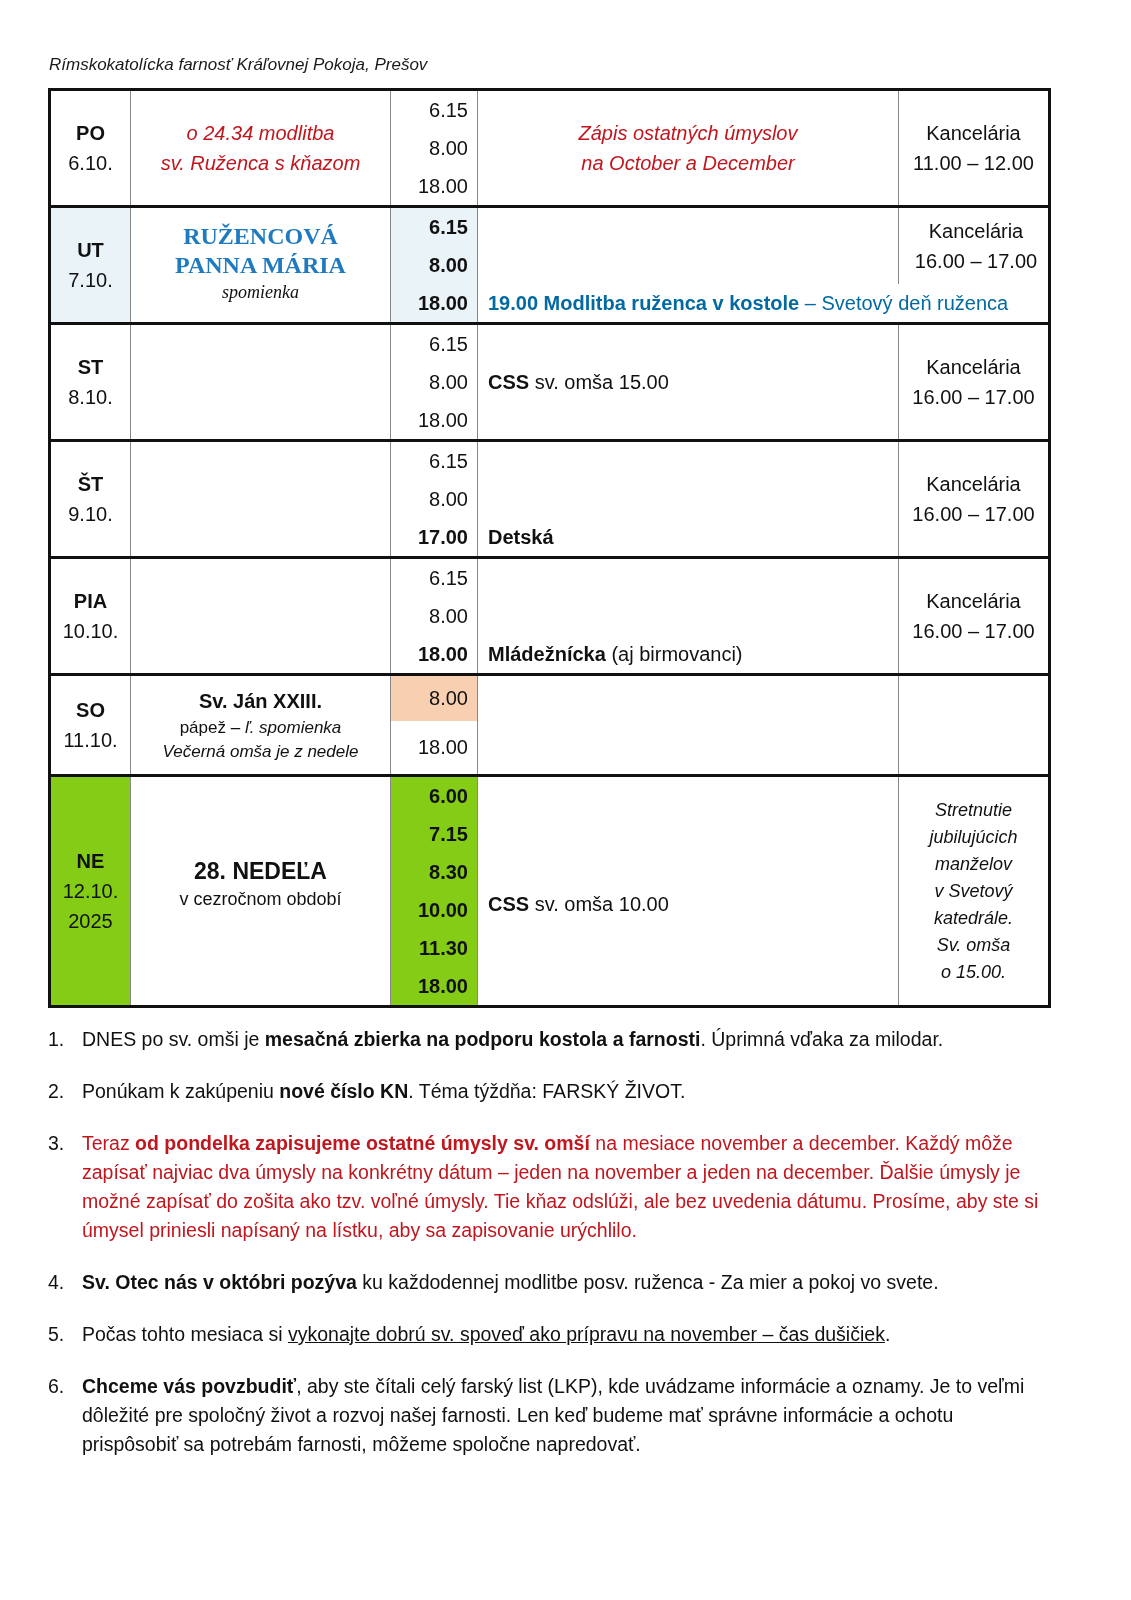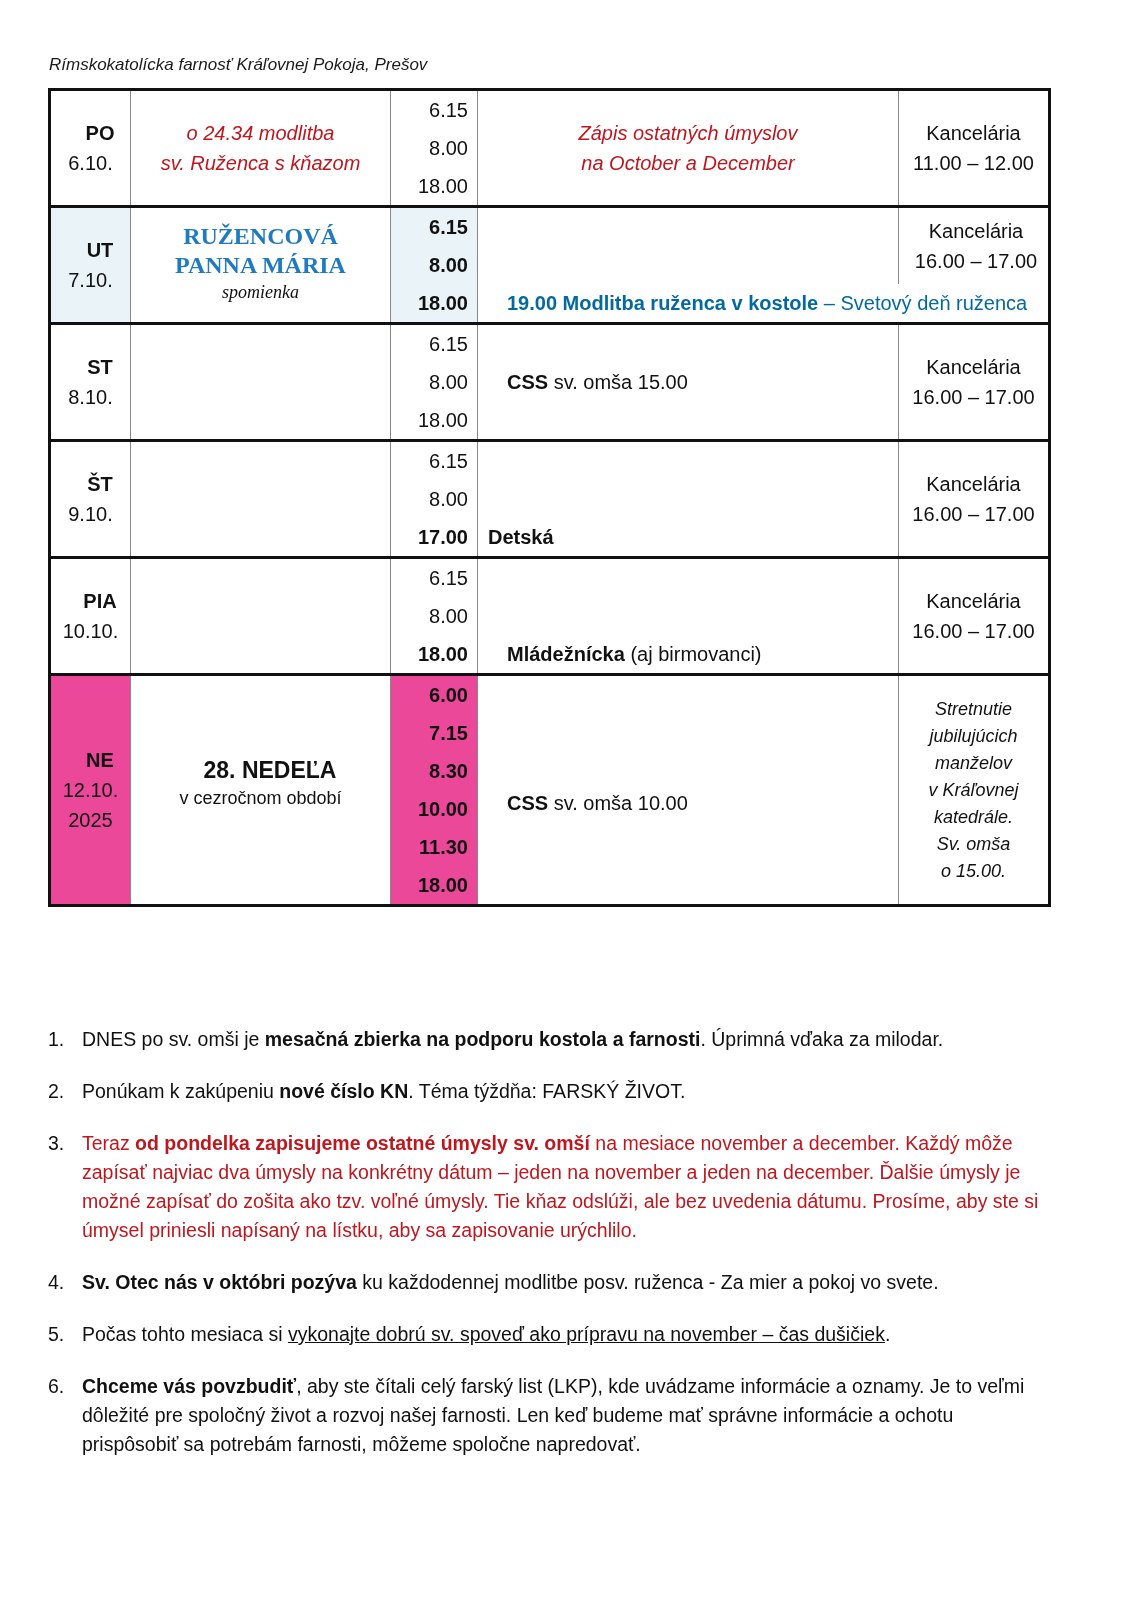--- a/index.html
+++ b/index.html
@@ -21,27 +21,27 @@
     border-left: 1px solid #888; border-right: 1px solid #888;
     padding: 0; vertical-align: middle;
   }
   table.sched tr.day { border-top: 3px solid #111; }
   td.c-day { width: 79px; text-align: center; line-height: 30px; }
   td.c-feast { width: 259px; text-align: center; }
   td.c-times { width: 77px; text-align: right; padding-right: 9px !important; }
   td.c-note { width: 420px; }
   td.c-office { text-align: center; line-height: 30px; }
   .time { height: 38px; line-height: 38px; }
-  .bold { font-weight: bold; padding-left: 19px; }
+  .bold { font-weight: bold; }
   .red { color: #c0171e; }
   .blue { color: #0369a1; }
   .it { font-style: italic; }
   .note { padding-left: 10px; }
   .shade-blue { background: #eaf3f8; }
-  .shade-green { background: #ec4899; }
+  .shade-green { background: #84cc16; }
   .shade-peach { background: #f8cfb0; }
   .feast-red { color: #c0171e; font-style: italic; line-height: 30px; font-size: 20px; }
   .feast-blue-title { font-family: "Liberation Serif", serif; color: #1f7ac0; font-weight: bold; font-size: 24px; line-height: 29px; }
   .feast-sub { font-family: "Liberation Serif", serif; font-style: italic; font-size: 18px; line-height: 24px; }
   .small { font-size: 17px; line-height: 24px; }
   .office-it { font-style: italic; font-size: 18px; line-height: 27px; }
   ol.notes {
     position: absolute; left: 48px; top: 1025px; width: 1000px;
     margin: 0; padding: 0; list-style: none; font-size: 19.5px; line-height: 29px;
   }
@@ -160,20 +160,37 @@
     </td>
     <td class="c-note" style="vertical-align:bottom;">
       <div class="note" style="line-height:38px;"><span class="bold">Mládežnícka</span><span> (aj birmovanci)</span></div>
     </td>
     <td class="c-office">
       <div>Kancelária</div>
       <div>16.00 – 17.00</div>
     </td>
   </tr>
 
+  <tr class="day" style="height:98px;">
+    <td class="c-day">
+      <div class="bold">SO</div>
+      <div>11.10.</div>
+    </td>
+    <td class="c-feast">
+      <div class="bold" style="line-height:30px;">Sv. Ján XXIII.</div>
+      <div class="small"><span>pápež </span><span class="it">– ľ. spomienka</span></div>
+      <div class="small it">Večerná omša je z nedele</div>
+    </td>
+    <td class="c-times" style="padding-right:0 !important;">
+      <div class="time shade-peach" style="height:45px;line-height:45px;padding-right:9px;">8.00</div>
+      <div class="time" style="height:53px;line-height:53px;padding-right:9px;">18.00</div>
+    </td>
+    <td class="c-note"></td>
+    <td class="c-office"></td>
+  </tr>
 
   <tr class="day" style="height:227px;">
     <td class="c-day shade-green">
       <div class="bold">NE</div>
       <div>12.10.</div>
       <div>2025</div>
     </td>
     <td class="c-feast">
       <div class="bold" style="font-size:23px;line-height:34px;">28. NEDEĽA</div>
       <div style="font-size:18px;line-height:22px;margin-bottom:18px;">v cezročnom období</div>
@@ -186,21 +203,21 @@
       <div class="time">11.30</div>
       <div class="time">18.00</div>
     </td>
     <td class="c-note">
       <div class="note" style="margin-top:26px;"><span class="bold">CSS</span><span> sv. omša 10.00</span></div>
     </td>
     <td class="c-office">
       <div class="office-it">Stretnutie</div>
       <div class="office-it">jubilujúcich</div>
       <div class="office-it">manželov</div>
-      <div class="office-it">v Kráľovnej</div>
+      <div class="office-it">v Svetový</div>
       <div class="office-it">katedrále.</div>
       <div class="office-it">Sv. omša</div>
       <div class="office-it">o 15.00.</div>
     </td>
   </tr>
 </tbody>
   </table>
 
 <ol class="notes">
   <li>

